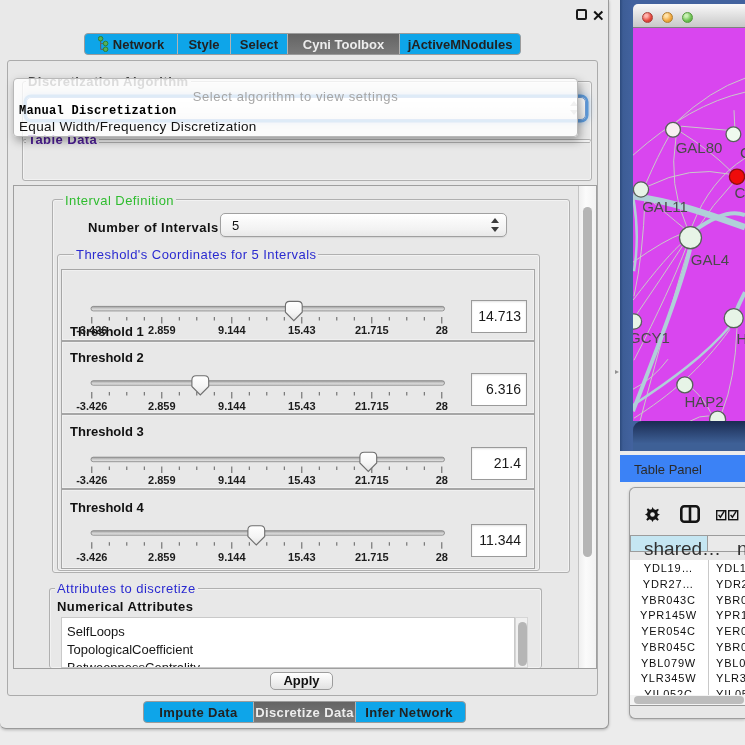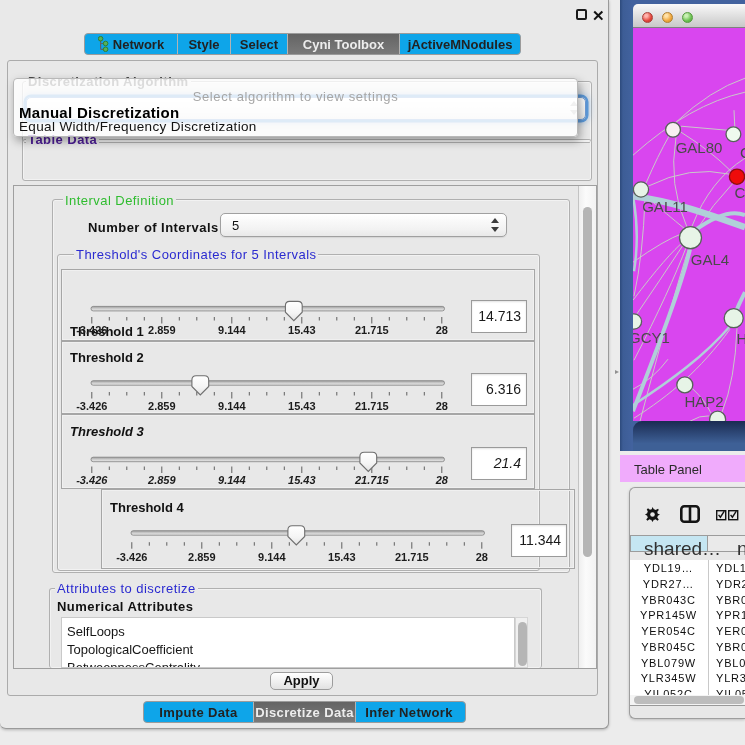--- a/index.html
+++ b/index.html
@@ -41,36 +41,36 @@
 .tpanel .hd { position:absolute; left:8px; font-weight:bold; font-size:13px; color:#111; }
 .vbox { position:absolute; left:409px; width:56px; height:33px; background:#fff; border:1px solid #9a9a9a;
   box-shadow:inset 0 1px 2px rgba(0,0,0,.12); font-size:14px; color:#1a1a1a; text-align:right; line-height:31px; padding-right:5px; }
 
 .btn { position:absolute; background:linear-gradient(#ffffff,#eeeeee 60%,#e2e2e2); border:1px solid #9d9d9d;
   border-radius:5px; font-size:13px; color:#111; text-align:center; }
 
 #popup { left:13px; top:78px; width:565px; height:59px; background:rgba(255,255,255,.8);
   border:1px solid #b8b8b8; border-radius:4px; box-shadow:2px 4px 10px rgba(0,0,0,.35); z-index:30; }
 #popup .i1 { position:absolute; left:0; right:0; top:10px; text-align:center; color:#a6a6a6; font-size:13px; letter-spacing:0.6px; }
-#popup .i2 { position:absolute; left:5px; top:25px; font-weight:bold; font-size:15px; color:#000; letter-spacing:0.3px; }
+#popup .i2 { position:absolute; left:5px; top:25px; font-weight:bold; font-size:12px; color:#000; letter-spacing:0.3px;font-family:Liberation Mono, monospace; }
 #popup .i3 { position:absolute; left:5px; top:40px; font-size:13.5px; color:#111; letter-spacing:0.35px; }
 
 .sbtrack-v { position:absolute; background:linear-gradient(90deg,#efefef,#fbfbfb 40%,#f2f2f2); border-left:1px solid #c3c3c3; }
 .sbthumb { position:absolute; background:#b5b5b5; border-radius:6px; }
 
 #bottabs { left:143px; top:701px; width:323px; height:22px; font-size:13px; letter-spacing:0.35px; }
 
 #netwin { left:620px; top:0; width:125px; height:451px;
   background:linear-gradient(90deg,#2d4a7c 0px,#3d5d96 3px,#42629e 12px,#42629e); }
 #net-title { left:633px; top:4px; width:112px; height:24px; background:linear-gradient(#f9f9f9,#c8c8c8);
   border-bottom:1px solid #808080; border-radius:5px 0 0 0; }
 .light { position:absolute; top:12px; width:11px; height:11px; border-radius:50%; }
 #canvas { left:633px; top:28px; width:112px; height:392.5px; background:#d946ef; overflow:hidden; }
 
-#tp-bar { left:620px; top:455px; width:125px; height:27px; background:#f0abfc; }
+#tp-bar { left:620px; top:455px; width:125px; height:27px; background:#3b82f6; }
 #tp-bar .t { position:absolute; left:14px; top:7px; font-size:13px; color:#2b2b2b; }
 #twin { left:629px; top:487px; width:116px; height:231.6px; background:#e8e8e8;
   border:1px solid #9e9e9e; border-right:none; border-radius:6px 0 0 6px; box-shadow:0 1px 3px rgba(0,0,0,.2); }
 .hcell { position:absolute; top:47px; height:17px; border:1px solid #9c9c9c; font-size:19px; color:#303030; text-align:center; line-height:26px; }
 .trow { position:absolute; width:115px; height:15.75px; font-size:11px; letter-spacing:0.8px; color:#0e0e0e; }
 .trow .c1 { position:absolute; left:0; width:77px; text-align:center; }
 .trow .c2 { position:absolute; left:86px; white-space:nowrap; }
 </style>
 </head>
 <body>
@@ -218,21 +218,21 @@
           <text x="99.8" y="68.0" text-anchor="middle">2.859</text>
           <text x="169.8" y="68.0" text-anchor="middle">9.144</text>
           <text x="239.8" y="68.0" text-anchor="middle">15.43</text>
           <text x="309.8" y="68.0" text-anchor="middle">21.715</text>
           <text x="379.8" y="68.0" text-anchor="middle">28</text>
         </g>
         <path d="M 129.9,37.900000000000006 Q 129.9,33.7 134.10000000000002,33.7 L 142.5,33.7 Q 146.70000000000002,33.7 146.70000000000002,37.900000000000006 L 146.70000000000002,44.5 L 138.3,53.0 L 129.9,44.5 Z" fill="url(#th2)" stroke="#6e6e6e" stroke-width="1.1"></path>
       </svg>
       <div class="vbox" style="top:31px;">6.316</div>
     </div>
-  <div id="tp3" class="tpanel" style="top:414px; height:75px;font-style:italic;">
+  <div id="tp3" class="tpanel" style="top:414px; height:75px;">
       <div class="hd" style="top:9px;">Threshold 3</div>
       <svg class="abs" style="left:0;top:0;" width="474" height="75" viewBox="0 0 474 75">
         <defs>
           <linearGradient id="tg3" x1="0" y1="0" x2="0" y2="1">
             <stop offset="0" stop-color="#9b9b9b"></stop>
             <stop offset="0.45" stop-color="#c9c9c9"></stop>
             <stop offset="1" stop-color="#ebebeb"></stop>
           </linearGradient>
           <linearGradient id="th3" x1="0" y1="0" x2="0" y2="1">
             <stop offset="0" stop-color="#ffffff"></stop>
@@ -269,21 +269,21 @@
           <text x="99.8" y="68.8" text-anchor="middle">2.859</text>
           <text x="169.8" y="68.8" text-anchor="middle">9.144</text>
           <text x="239.8" y="68.8" text-anchor="middle">15.43</text>
           <text x="309.8" y="68.8" text-anchor="middle">21.715</text>
           <text x="379.8" y="68.8" text-anchor="middle">28</text>
         </g>
         <path d="M 297.90000000000003,41.400000000000006 Q 297.90000000000003,37.2 302.1,37.2 L 310.5,37.2 Q 314.7,37.2 314.7,41.400000000000006 L 314.7,48.0 L 306.3,56.5 L 297.90000000000003,48.0 Z" fill="url(#th3)" stroke="#6e6e6e" stroke-width="1.1"></path>
       </svg>
       <div class="vbox" style="top:32px;">21.4</div>
     </div>
-  <div id="tp4" class="tpanel" style="top:489px; height:80px;margin-left:40px;">
+  <div id="tp4" class="tpanel" style="top:489px; height:80px;">
       <div class="hd" style="top:10px;">Threshold 4</div>
       <svg class="abs" style="left:0;top:0;" width="474" height="80" viewBox="0 0 474 80">
         <defs>
           <linearGradient id="tg4" x1="0" y1="0" x2="0" y2="1">
             <stop offset="0" stop-color="#9b9b9b"></stop>
             <stop offset="0.45" stop-color="#c9c9c9"></stop>
             <stop offset="1" stop-color="#ebebeb"></stop>
           </linearGradient>
           <linearGradient id="th4" x1="0" y1="0" x2="0" y2="1">
             <stop offset="0" stop-color="#ffffff"></stop>

